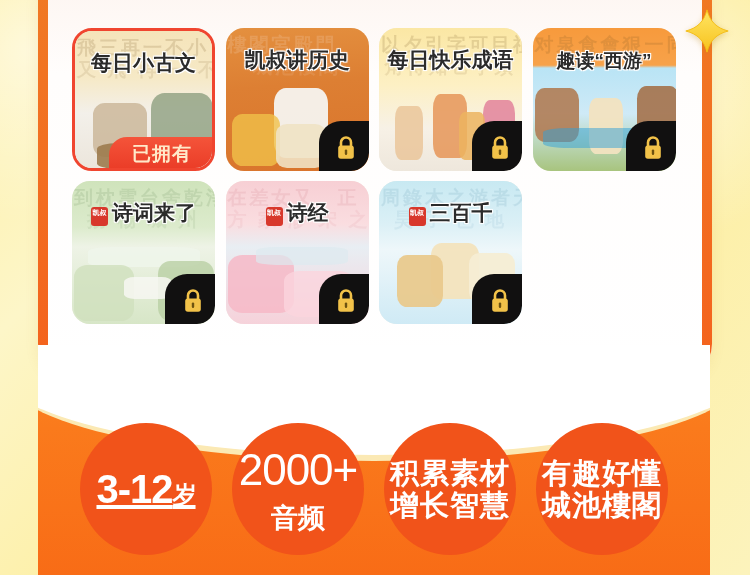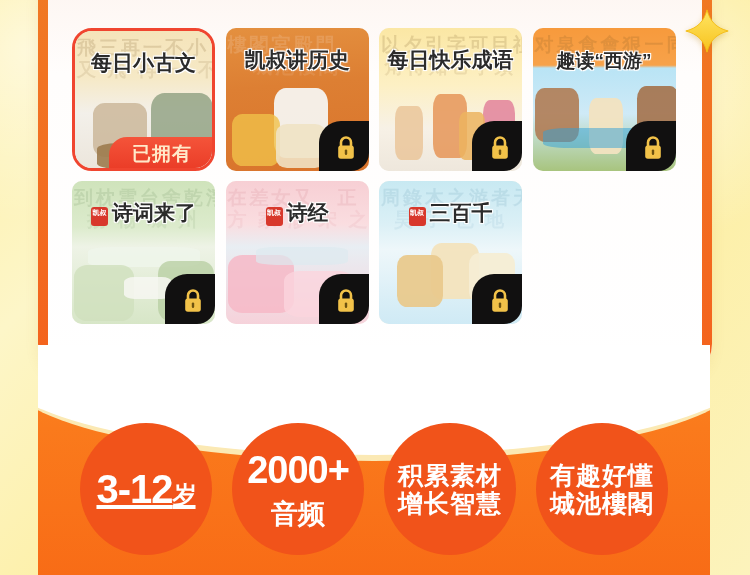--- a/index.html
+++ b/index.html
@@ -52,21 +52,21 @@
     left: 34px; right: 34px; top: 62px;
     display: grid;
     grid-template-columns: repeat(4, 1fr);
     gap: 10px 8px;
   }
 
   
   .card {
     position: relative;
     width: 143px; height: 143px;
-    border-radius: 10px;
+    border-radius: 18px;
     overflow: hidden;
     cursor: pointer;
     background: #f3efe6;
   }
   .card.owned {
     border: 3px solid #f0452f;
     border-radius: 20px;
   }
   .card-art { position: absolute; inset: 0; }
   .card-title {
@@ -159,23 +159,23 @@
   .feature {
     width: 132px; height: 132px; border-radius: 50%;
     background: #f1531a;
     display: flex; flex-direction: column;
     align-items: center; justify-content: center;
     color: #fff; text-align: center;
     line-height: 1.12;
   }
   .f-big    { font-size: 40px; font-weight: 700; letter-spacing: -1px; text-decoration: underline; }
   .f-big .u { font-size: 24px; font-weight: 700; }
-  .f-mid    { font-size: 38px; font-weight: 700; letter-spacing: -1px; }
+  .f-mid    { font-size: 44px; font-weight: 400; letter-spacing: -1px; }
   .f-sm     { font-size: 27px; font-weight: 700; margin-top: 8px; }
-  .f-line   { font-size: 25px; font-weight: 700; letter-spacing: 1px; }
+  .f-line   { font-size: 29px; font-weight: 700; letter-spacing: 1px; }
 
   
   .art-guwen  { background: linear-gradient(180deg,#f5e4ba 0%, #f6e9c6 34%, #f3f0ea 60%, #ece6dc 100%); }
   .art-lishi  { background: linear-gradient(175deg,#e4903f 0%, #dd7f33 40%, #d9742c 100%); }
   .art-chengyu{ background: linear-gradient(180deg,#fbe7a4 0%, #fdf0c4 40%, #f7f1e6 70%, #eee7dc 100%); }
   .art-diangu { background: linear-gradient(180deg,#f8d964 0%, #f6e7a5 30%, #f4ece0 55%, #ece2cf 100%); }
   .art-xiyou  { background: linear-gradient(180deg,#f79a3c 0%, #f7a24a 26%, #b9e4f5 28%, #cfeaf7 60%, #a8c47e 100%); }
   .art-shici  { background: linear-gradient(180deg,#cfe3bb 0%, #dcebcc 32%, #eef3e6 46%, #d7e6c7 100%); }
   .art-shijing{ background: linear-gradient(180deg,#f7cfd4 0%, #fadde0 30%, #e8eef3 46%, #f6d2da 100%); }
   .art-sanbai { background: linear-gradient(180deg,#c8e9f2 0%, #dbf0f6 30%, #eef7fa 48%, #cfeaf5 100%); }

